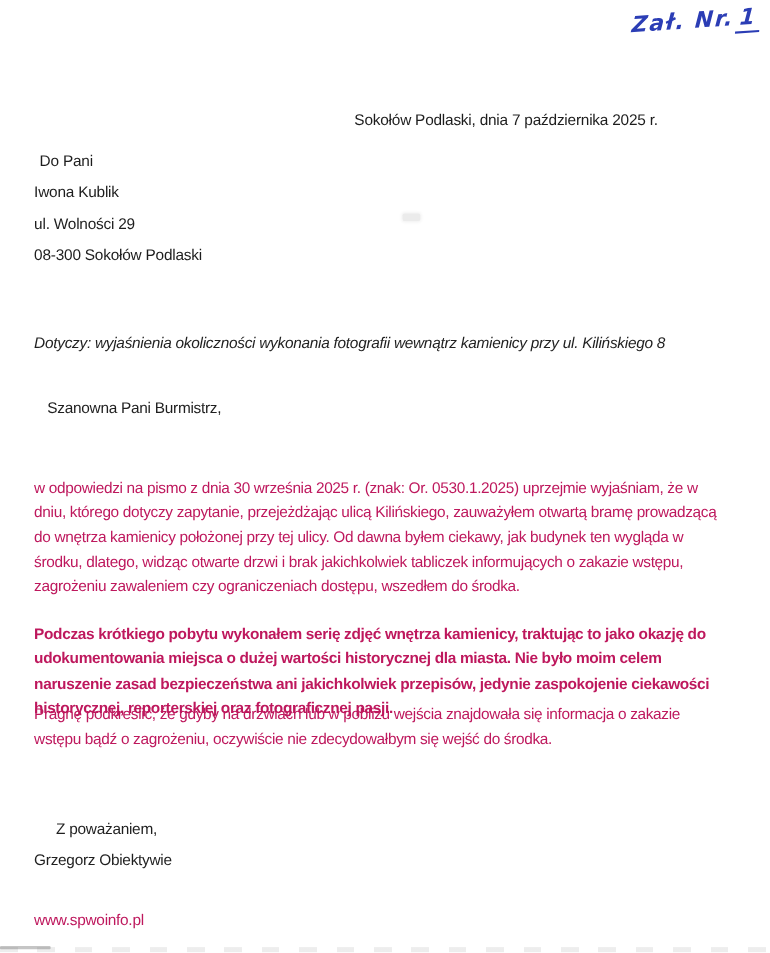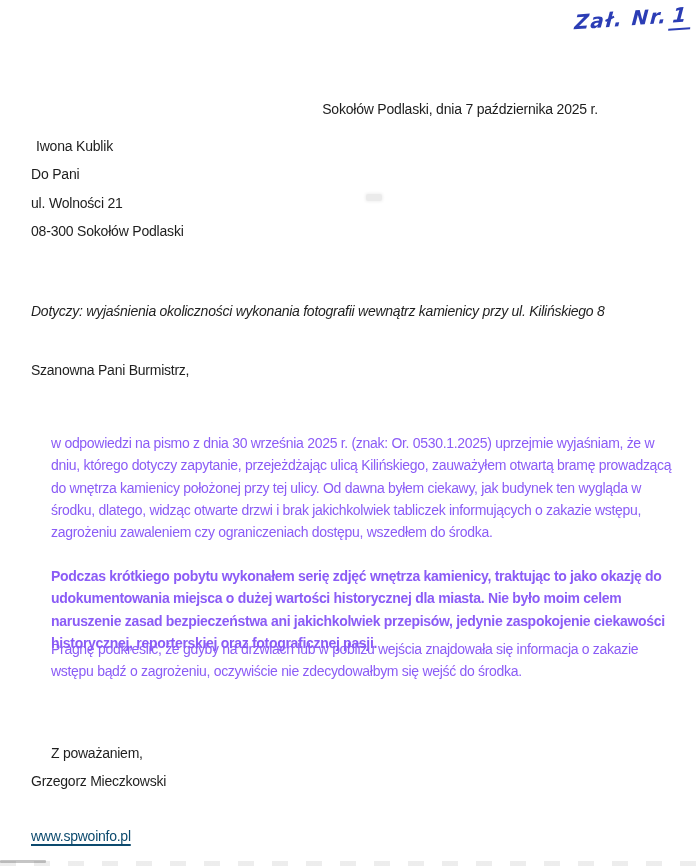--- a/index.html
+++ b/index.html
@@ -52,44 +52,42 @@
     position: absolute;
     left: 31px;
     top: 132px;
     font-size: 14px;
     letter-spacing: -0.2px;
     line-height: 28.4px;
   }
   .recipient .r-line { white-space: nowrap; }
   .recipient .r-line:first-child { padding-left: 5px; }
   .subject  { left: 31px; top: 303px; font-style: italic; }
-  .salute   { left: 31px; top: 362px; }
+  .salute   { left: 43px; top: 362px; }
   .para {
     position: absolute;
     left: 31px;
     width: 622px;
     font-size: 14px;
     letter-spacing: -0.3px;
     line-height: 22.3px;
-    color: #8b5cf6;
+    color: #be185d;
     white-space: normal;
-    margin-left: 20px;
   }
   .para1 { top: 418px; }
   .para2 { top: 551px; font-weight: bold; }
   .para3 { top: 624px; }
   .closing   { left: 31px; top: 745px; margin-left: 20px; }
   .sig-name  { left: 31px; top: 773px; }
   .sig-org   { left: 31px; top: 801px; }
   .sig-url   {
     left: 31px; top: 828px;
-    text-decoration: underline;
     text-underline-offset: 3px;
     text-decoration-thickness: 1.5px;
-    color: #0c4a6e;
+    color: #be185d;
   }
   
   .smudge {
     position: absolute;
     left: 366px; top: 194px;
     width: 16px; height: 7px;
     background: #ebebeb;
     border-radius: 2px;
     box-shadow: 0 0 3px 1px #f1f1f1;
   }
@@ -114,35 +112,35 @@
 
 <div class="page">
 
   <div class="annotation">
     <span>Zał. Nr.</span><span class="num">1</span>
   </div>
 
   <div class="date-line">Sokołów Podlaski, dnia 7 października 2025 r.</div>
 
   <div class="recipient">
+    <div class="r-line">Do Pani</div>
     <div class="r-line">Iwona Kublik</div>
-    <div class="r-line">Do Pani</div>
-    <div class="r-line">ul. Wolności 21</div>
+    <div class="r-line">ul. Wolności 29</div>
     <div class="r-line">08-300 Sokołów Podlaski</div>
   </div>
 
   <div class="txt subject">Dotyczy: wyjaśnienia okoliczności wykonania fotografii wewnątrz kamienicy przy ul. Kilińskiego 8</div>
 
   <div class="txt salute">Szanowna Pani Burmistrz,</div>
 
   <p class="para para1">w odpowiedzi na pismo z dnia 30 września 2025 r. (znak: Or. 0530.1.2025) uprzejmie wyjaśniam, że w dniu, którego dotyczy zapytanie, przejeżdżając ulicą Kilińskiego, zauważyłem otwartą bramę prowadzącą do wnętrza kamienicy położonej przy tej ulicy. Od dawna byłem ciekawy, jak budynek ten wygląda w środku, dlatego, widząc otwarte drzwi i brak jakichkolwiek tabliczek informujących o zakazie wstępu, zagrożeniu zawaleniem czy ograniczeniach dostępu, wszedłem do środka.</p>
   <p class="para para2">Podczas krótkiego pobytu wykonałem serię zdjęć wnętrza kamienicy, traktując to jako okazję do udokumentowania miejsca o dużej wartości historycznej dla miasta. Nie było moim celem naruszenie zasad bezpieczeństwa ani jakichkolwiek przepisów, jedynie zaspokojenie ciekawości historycznej, reporterskiej oraz fotograficznej pasji.</p>
   <p class="para para3">Pragnę podkreślić, że gdyby na drzwiach lub w pobliżu wejścia znajdowała się informacja o zakazie wstępu bądź o zagrożeniu, oczywiście nie zdecydowałbym się wejść do środka.</p>
 
   <div class="txt closing">Z poważaniem,</div>
-  <div class="txt sig-name">Grzegorz Mieczkowski</div>
+  <div class="txt sig-name">Grzegorz Obiektywie</div>
   <div class="txt sig-url">www.spwoinfo.pl</div>
 
   <div class="smudge"></div>
   <div class="noise-band"></div>
   <div class="noise-dash"></div>
 
 </div>
 
 </body></html>

